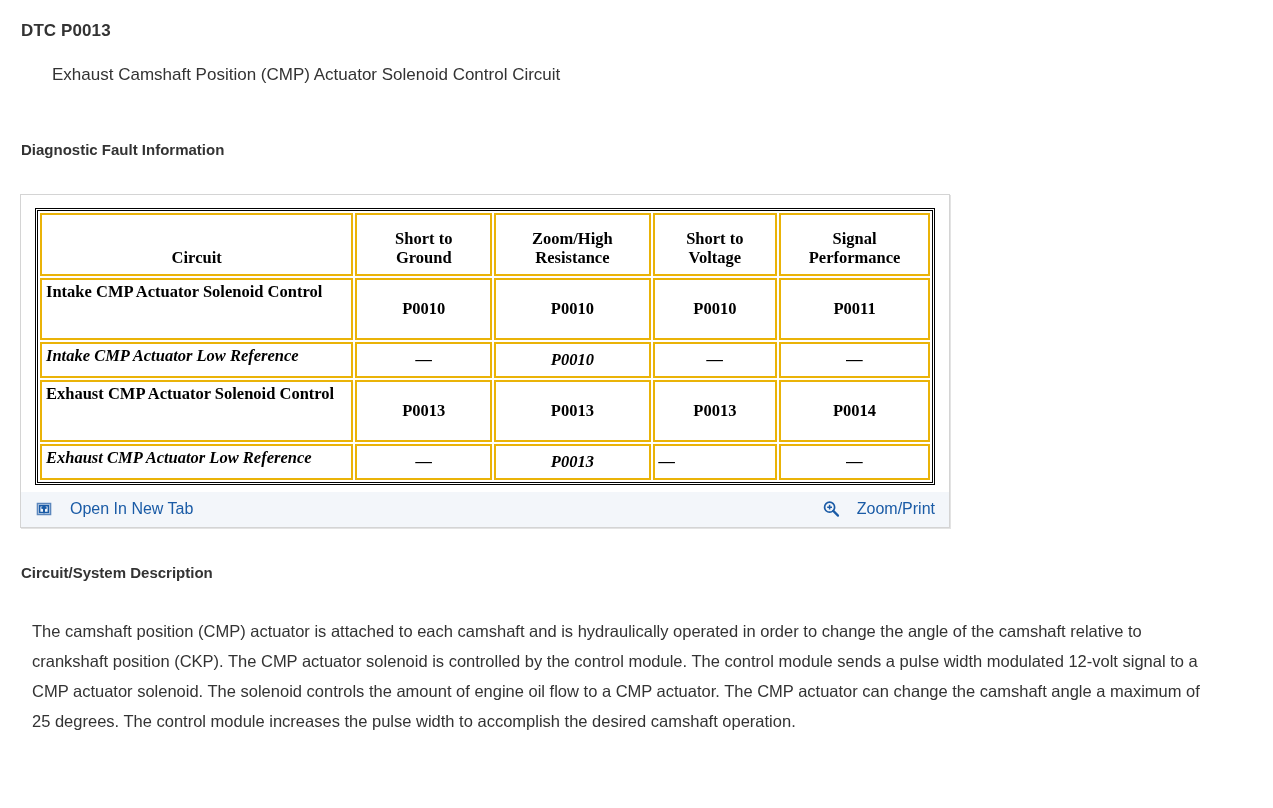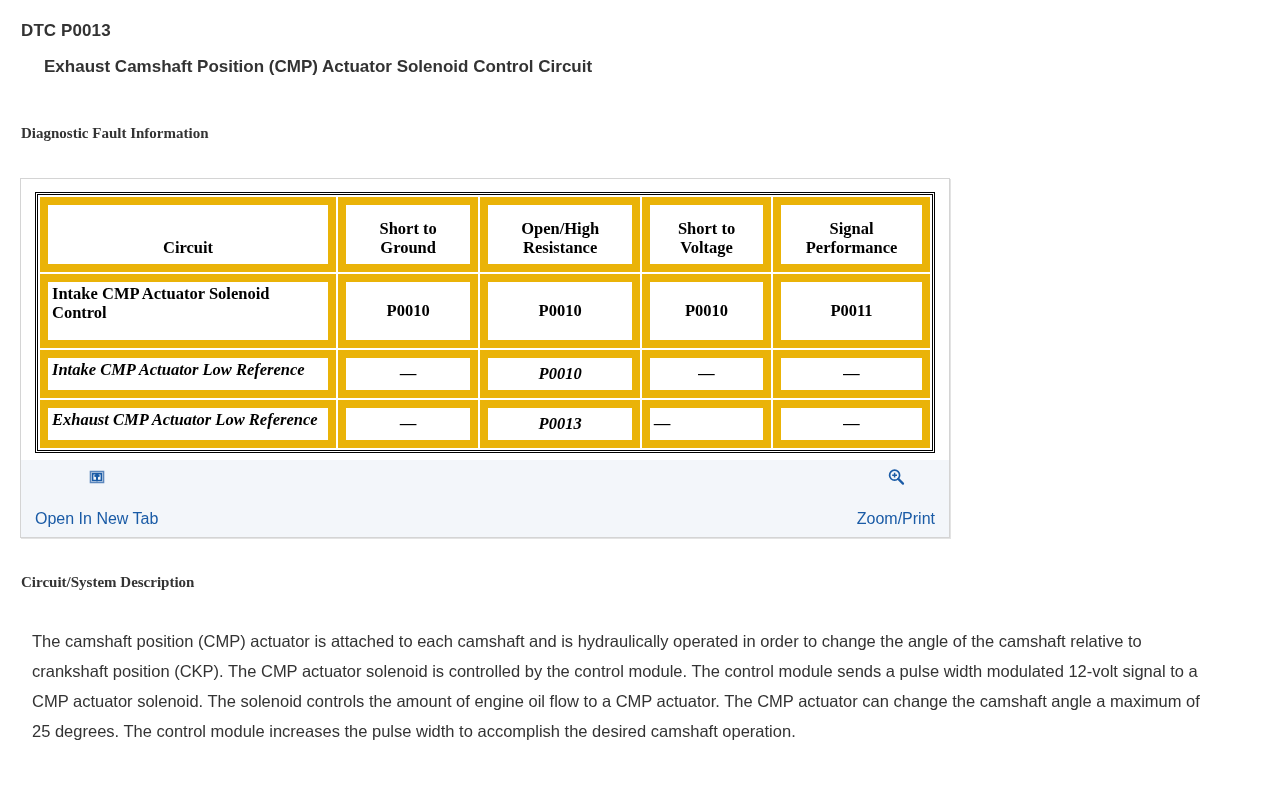--- a/index.html
+++ b/index.html
@@ -24,32 +24,31 @@
   .dtc-title {
     font-size: 17px;
     font-weight: bold;
     color: #333333;
     margin: 0;
     padding: 21px 0 0 21px;
     letter-spacing: 0.1px;
   }
   .dtc-subtitle {
     font-size: 17px;
-    font-weight: bold;
-    color: #333333;
-    margin: 4px;
+    font-weight: normal;
+    color: #333333;
+    margin: 12px;
     padding: 12px 0 0 40px;
   }
   .section-heading {
     font-size: 15px;
     font-weight: bold;
     color: #333333;
     margin: 0;
     padding: 0 0 0 21px;
-    font-family: Liberation Serif, serif;
   }
   .section-heading.dfi { padding-top: 44px; }
   .section-heading.csd { padding-top: 36px; }
 
   
   .figure-block {
     margin: 36px 0 0 20px;
     width: 930px;
     box-sizing: border-box;
     border: 1px solid #d4d4d4;
@@ -65,21 +64,21 @@
   table.dtc-table {
     border-collapse: separate;
     border-spacing: 2px;
     width: 100%;
     border: 3px double #000000;
     background: #ffffff;
     font-family: "Liberation Serif", serif;
   }
   table.dtc-table td,
   table.dtc-table th {
-    border: 8px solid #eab308;
+    border: 2px solid #eab308;
     font-weight: bold;
     font-size: 16.5px;
     color: #000000;
     padding: 3px 4px;
     background: #ffffff;
     line-height: 1.15;
   }
   table.dtc-table th {
     text-align: center;
     vertical-align: bottom;
@@ -116,27 +115,26 @@
     display: flex;
     align-items: center;
     justify-content: space-between;
     background: #f3f6fa;
     padding: 8px 14px 9px 14px;
     border-top: 1px solid #ffffff;
   }
   .tool-link {
     display: inline-flex;
     align-items: center;
-    gap: 24px;
+    gap: 17px;
     color: #1a5ba6;
     font-size: 16px;
     font-family: "Liberation Sans", sans-serif;
     text-decoration: none;
     cursor: pointer;
-    flex-direction: column;
   }
   .tool-link .label { color: #1a5ba6; }
   .tool-icon { display: inline-flex; width: 18px; height: 18px; }
 
   
   .body-text {
     margin: 11px;
     padding: 24px 60px 0 21px;
     font-size: 16.5px;
     line-height: 30px;
@@ -159,21 +157,21 @@
     <div class="figure-inner">
       <table class="dtc-table">
         <thead>
           <tr>
             <th class="col-circuit">Circuit</th>
             <th class="col-sg">
               <div>Short to</div>
               <div>Ground</div>
             </th>
             <th class="col-ohr">
-              <div>Open/High</div>
+              <div>Zoom/High</div>
               <div>Resistance</div>
             </th>
             <th class="col-sv">
               <div>Short to</div>
               <div>Voltage</div>
             </th>
             <th class="col-sp">
               <div>Signal</div>
               <div>Performance</div>
             </th>
@@ -186,20 +184,27 @@
             <td class="cell-val">P0010</td>
             <td class="cell-val">P0010</td>
             <td class="cell-val">P0011</td>
           </tr>
           <tr class="row-short">
             <td class="cell-circuit">Intake CMP Actuator Low Reference</td>
             <td class="cell-val">—</td>
             <td class="cell-val">P0010</td>
             <td class="cell-val">—</td>
             <td class="cell-val">—</td>
+          </tr>
+          <tr class="row-tall">
+            <td class="cell-circuit">Exhaust CMP Actuator Solenoid Control</td>
+            <td class="cell-val">P0013</td>
+            <td class="cell-val">P0013</td>
+            <td class="cell-val">P0013</td>
+            <td class="cell-val">P0014</td>
           </tr>
           <tr class="row-short">
             <td class="cell-circuit">Exhaust CMP Actuator Low Reference</td>
             <td class="cell-val">—</td>
             <td class="cell-val">P0013</td>
             <td class="cell-val align-left">—</td>
             <td class="cell-val">—</td>
           </tr>
         </tbody>
       </table>

